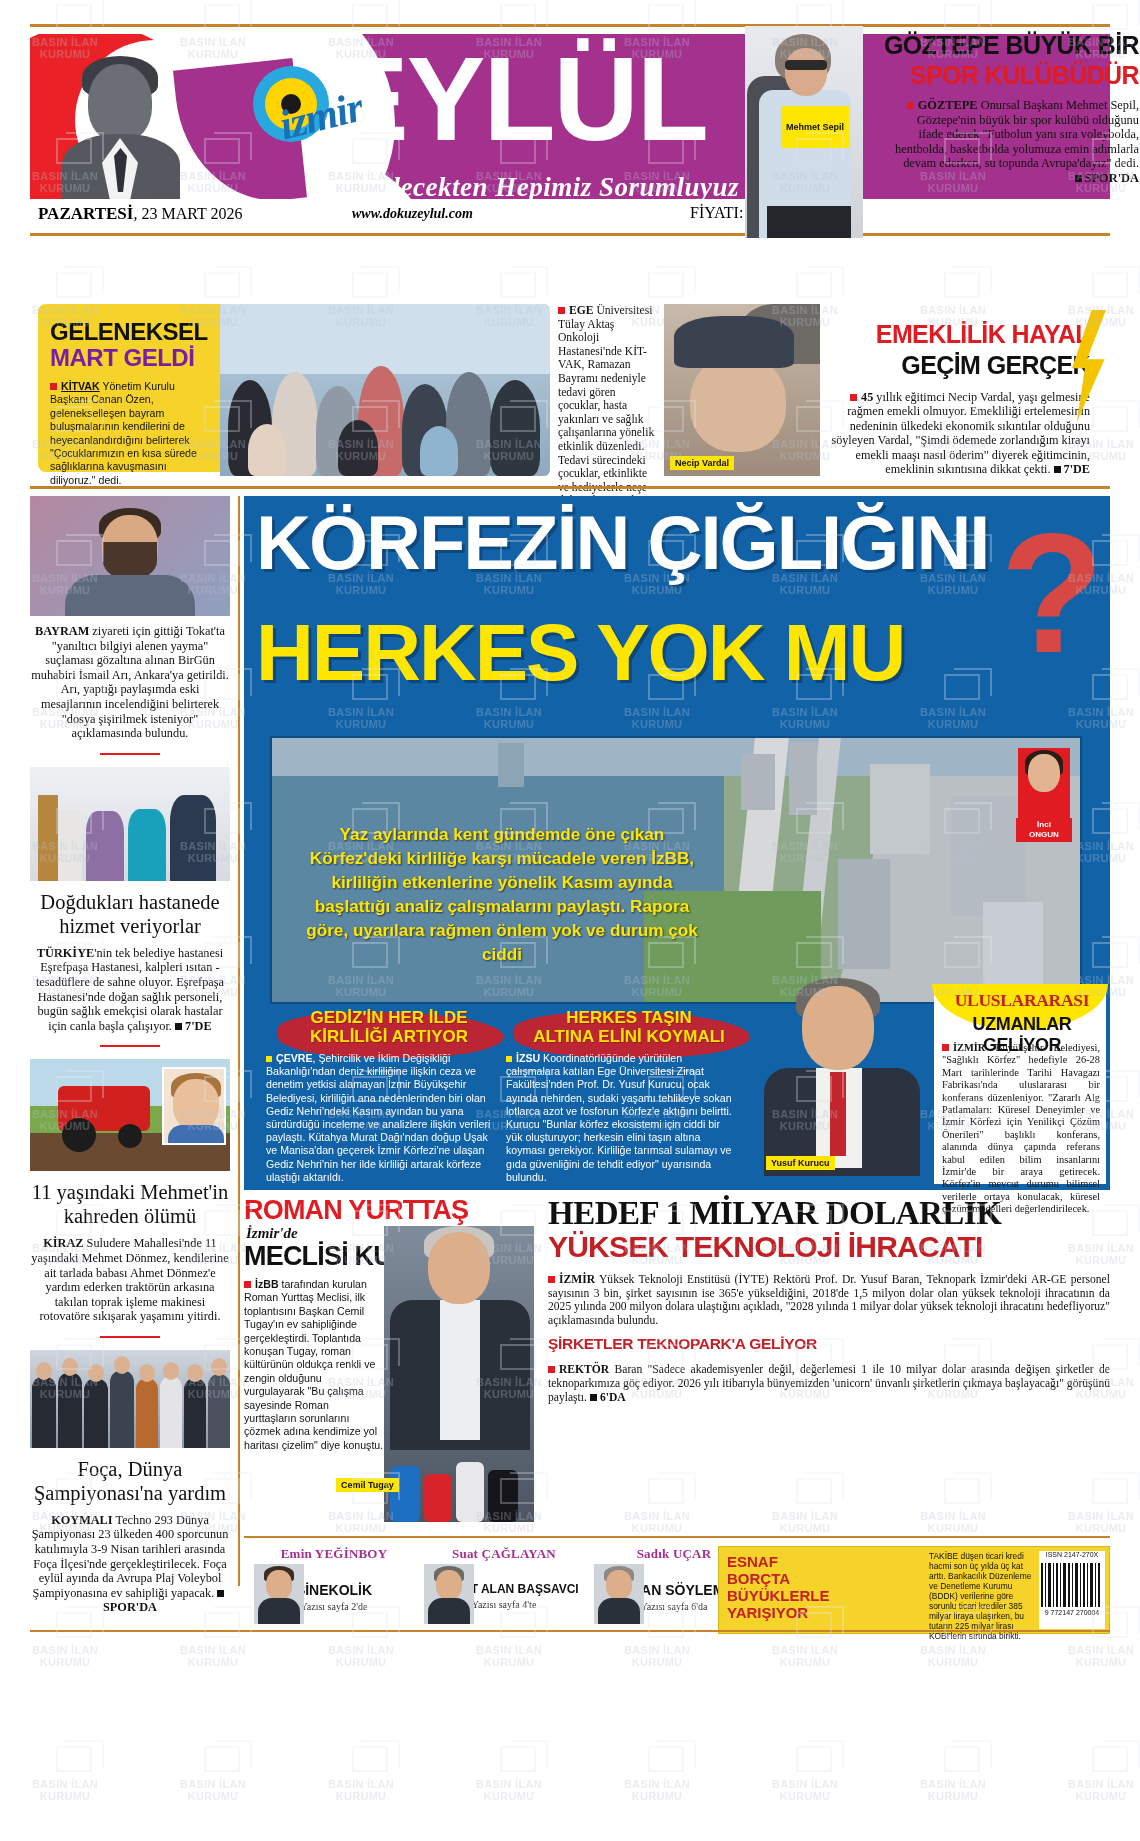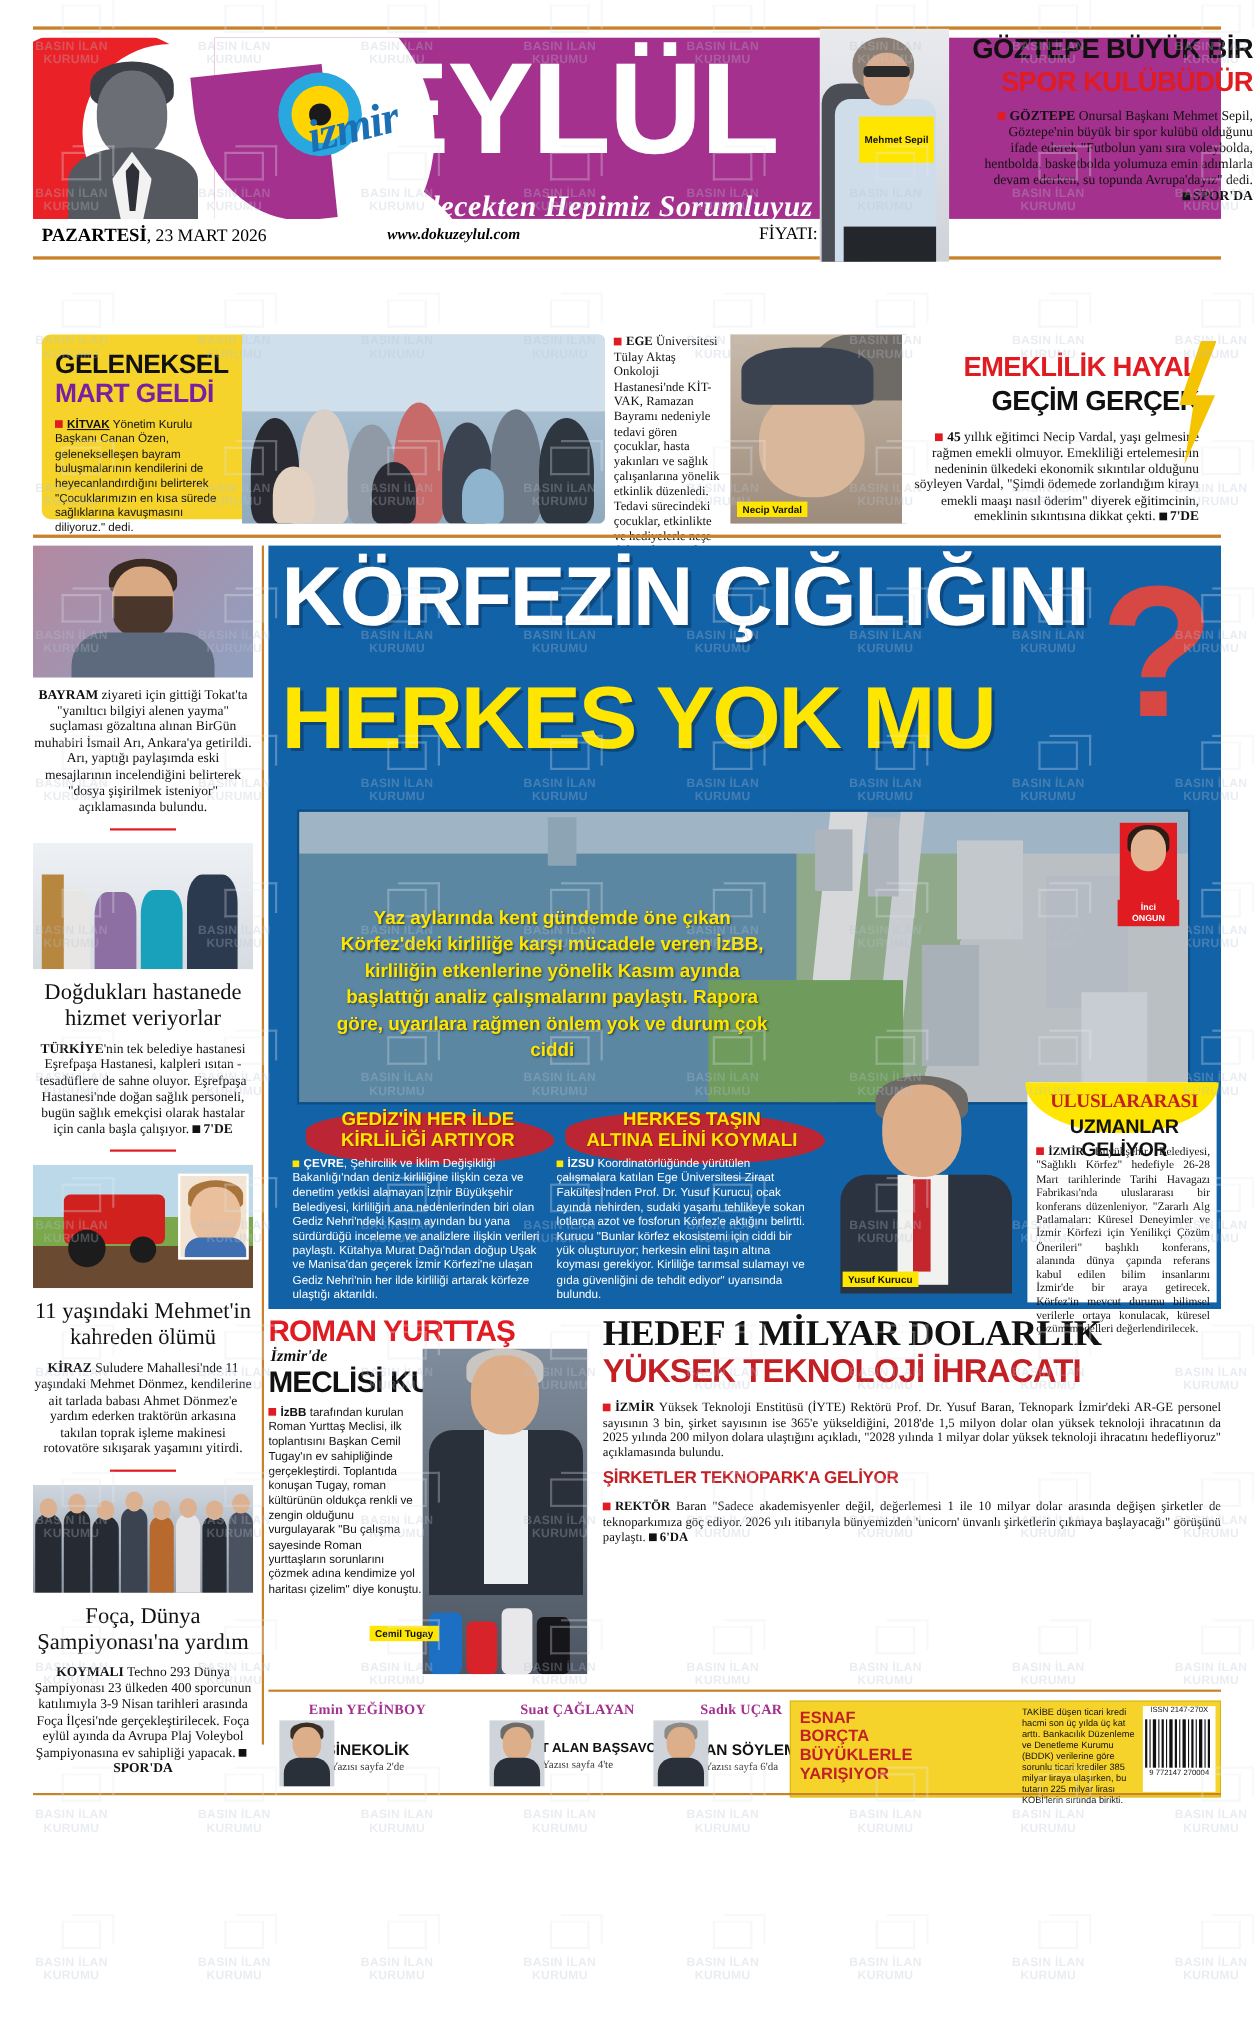--- a/index.html
+++ b/index.html
@@ -786,21 +786,21 @@
       <div class="cc-av">
         <div class="av-hair"></div>
           <div class="av-h"></div>
           <div class="av-b"></div>
       </div>
       <div class="cc-name">Emin YEĞİNBOY</div>
       <div class="cc-title">SİNEKOLİK</div>
       <div class="cc-page">Yazısı sayfa 2'de</div>
     </div>
 
-    <div class="col-card" style="left:180px;margin-left:21px;">
+    <div class="col-card" style="left:180px;">
       <div class="cc-av">
         <div class="av-hair" style="background:#6e6a66;"></div>
           <div class="av-h"></div>
           <div class="av-b"></div>
       </div>
       <div class="cc-name">Suat ÇAĞLAYAN</div>
       <div class="cc-title" style="font-size:12px;">RÜŞVET ALAN BAŞSAVCI</div>
       <div class="cc-page">Yazısı sayfa 4'te</div>
     </div>
 

